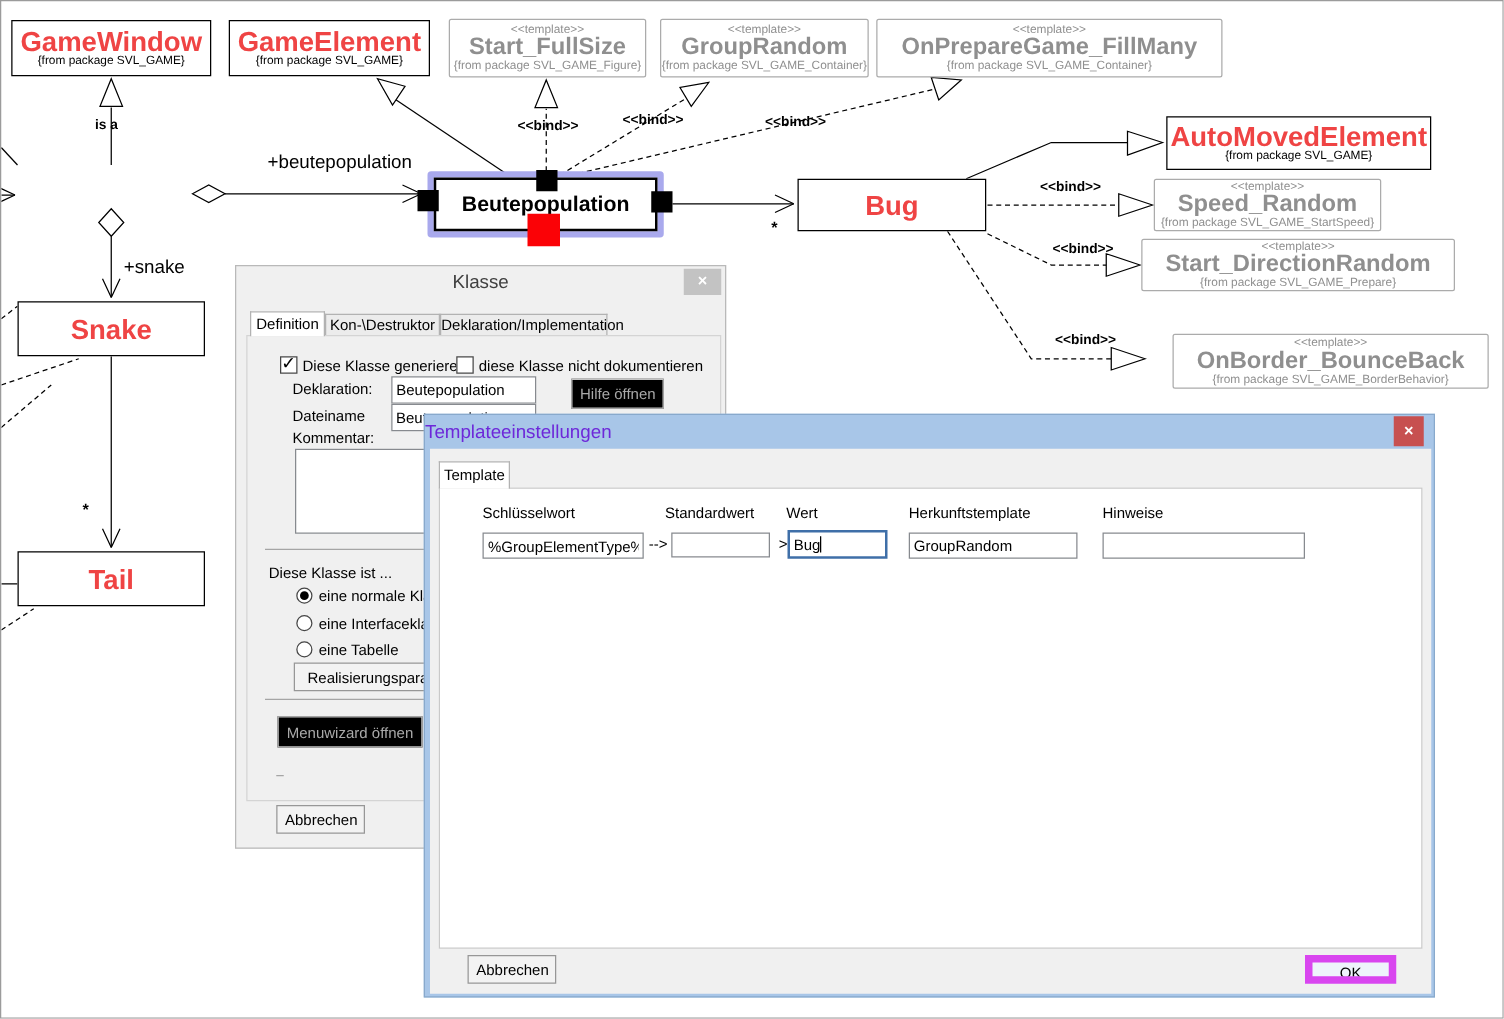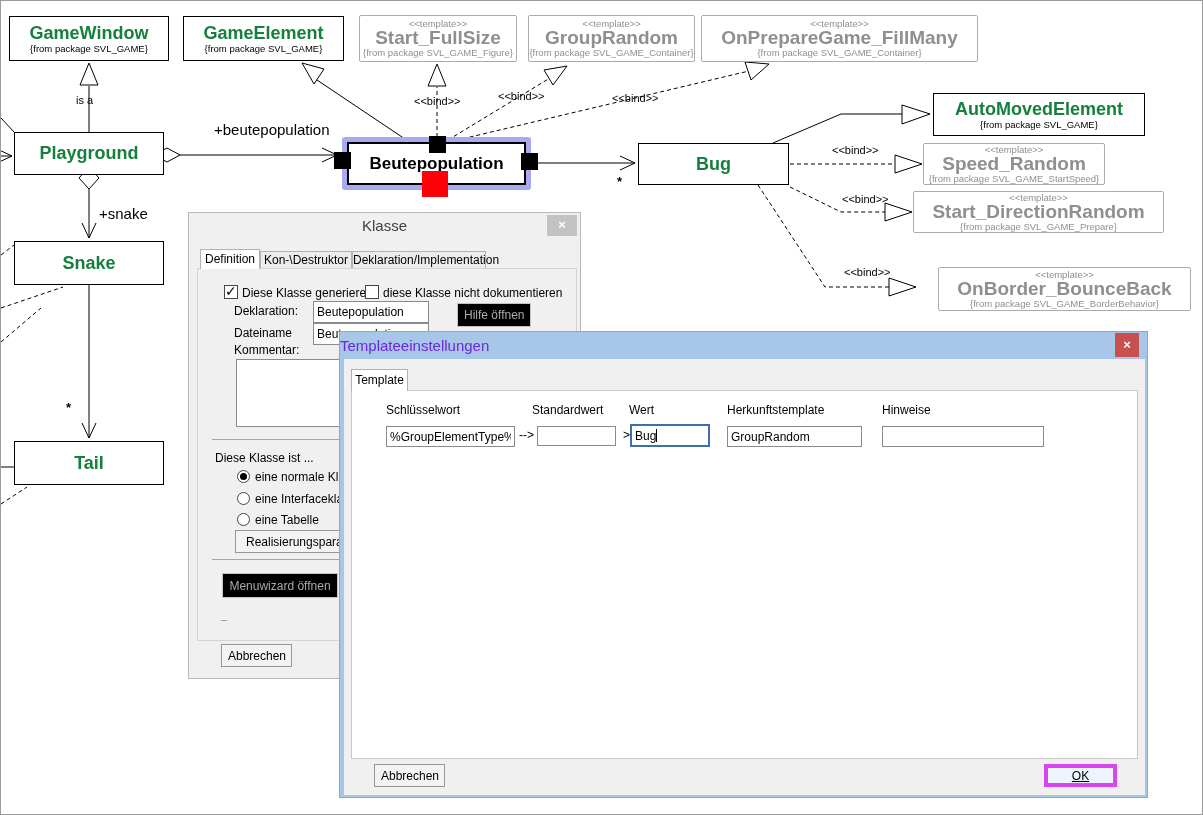--- a/index.html
+++ b/index.html
@@ -2,28 +2,28 @@
 <html><head>
 <meta charset="utf-8">
 <style>
   html,body{margin:0;padding:0;background:#fff;}
   #screen{position:relative;width:1203px;height:815px;background:#ffffff;border:1px solid #9b9b9b;
           box-sizing:border-box;overflow:hidden;font-family:"Liberation Sans",sans-serif;}
   
   #edges{position:absolute;left:0;top:0;z-index:1;}
   .node{position:absolute;z-index:2;background:#fff;border:1px solid #000;box-sizing:border-box;
         display:flex;flex-direction:column;align-items:center;justify-content:center;text-align:center;}
-  .node .nname{font-weight:bold;font-size:18px;line-height:19px;color:#15803d;white-space:nowrap;}
+  .node .nname{font-weight:bold;font-size:22px;line-height:19px;color:#ef4444;white-space:nowrap;}
   .node .npkg{font-size:9.5px;line-height:11px;color:#000;white-space:nowrap;}
   .node.tpl{border:1px solid #ababab;border-radius:2px;}
   .node.tpl .stereo{font-size:9.5px;line-height:10px;color:#8f8f8f;}
   .node.tpl .nname{color:#8f8f8f;font-size:19px;line-height:18px;}
   .node.tpl .npkg{color:#8f8f8f;}
   .elabel{position:absolute;z-index:2;color:#000;white-space:nowrap;}
-  .elabel.small{font-size:11px;}
+  .elabel.small{font-size:11px;font-weight:bold;}
   .elabel.med{font-size:15px;}
   .elabel.star{font-size:13px;font-weight:bold;}
   #selframe{position:absolute;left:341px;top:136px;width:189px;height:53px;z-index:3;
             border:5px solid #a9a9ed;border-radius:3px;box-sizing:border-box;background:#fff;}
   #selinner{position:absolute;left:0;top:0;right:0;bottom:0;border:2px solid #000;box-sizing:border-box;
             display:flex;align-items:center;justify-content:center;font-weight:bold;font-size:17px;}
   .handle{position:absolute;z-index:4;width:17px;height:17px;background:#000;}
   .handle.red{width:26px;height:26px;background:#fb0206;}
   
   .dlg{position:absolute;box-sizing:border-box;}
@@ -53,21 +53,21 @@
   #tdlg{left:338px;top:330px;width:809px;height:467px;background:#a8c6e8;border:1px solid #88a9cc;z-index:20;}
   #tdlg .title{position:absolute;left:0;top:0;width:100%;height:26px;text-align:left;line-height:27px;
                font-size:15px;color:#6d28d9;}
   #tdlg .close{position:absolute;left:775px;top:1px;width:24px;height:24px;background:#c75050;color:#fff;
                text-align:center;line-height:23px;font-size:13px;font-weight:bold;}
   #tbody{position:absolute;left:4px;top:27px;width:801px;height:436px;background:#f0f0f0;}
   #tpanel{position:absolute;left:11px;top:58px;width:787px;height:369px;background:#fff;border:1px solid #c9c9c9;box-sizing:border-box;}
   .fakeinput{position:absolute;box-sizing:border-box;background:#fff;border:2px solid #3f6fa8;
              font:12px "Liberation Sans",sans-serif;padding:1px 3px;display:flex;align-items:center;}
   .caret{display:inline-block;width:1px;height:13px;background:#000;margin-left:0px;}
-  #okbtn{border:4px solid #d946ef;background:#eef4fb;text-decoration:underline;}
+  #okbtn{border:6px solid #d946ef;background:#eef4fb;text-decoration:underline;}
 </style>
 </head>
 <body>
 
 <div id="screen">
 
   <svg id="edges" width="1203" height="815">
     <defs>
       <marker id="oa" markerWidth="18" markerHeight="16" refX="17" refY="8" orient="auto" markerUnits="userSpaceOnUse">
         <path d="M17,8 L2,1 M17,8 L2,15" stroke="#000" stroke-width="1" fill="none"></path>
@@ -135,23 +135,20 @@
   </div>
   <div class="node tpl" style="left:527px;top:14px;width:167px;height:47px">
     <div class="stereo">&lt;&lt;template&gt;&gt;</div>
     <div class="nname">GroupRandom</div>
     <div class="npkg">{from package SVL_GAME_Container}</div>
   </div>
   <div class="node tpl" style="left:700px;top:14px;width:277px;height:47px">
     <div class="stereo">&lt;&lt;template&gt;&gt;</div>
     <div class="nname">OnPrepareGame_FillMany</div>
     <div class="npkg">{from package SVL_GAME_Container}</div>
-  </div>
-  <div class="node" style="left:13px;top:131px;width:150px;height:43px">
-    <div class="nname">Playground</div>
   </div>
   <div class="node" style="left:637px;top:142px;width:151px;height:42px">
     <div class="nname">Bug</div>
   </div>
   <div class="node" style="left:932px;top:92px;width:212px;height:43px">
     <div class="nname">AutoMovedElement</div>
     <div class="npkg">{from package SVL_GAME}</div>
   </div>
   <div class="node tpl" style="left:922px;top:142px;width:182px;height:42px">
     <div class="stereo">&lt;&lt;template&gt;&gt;</div>

